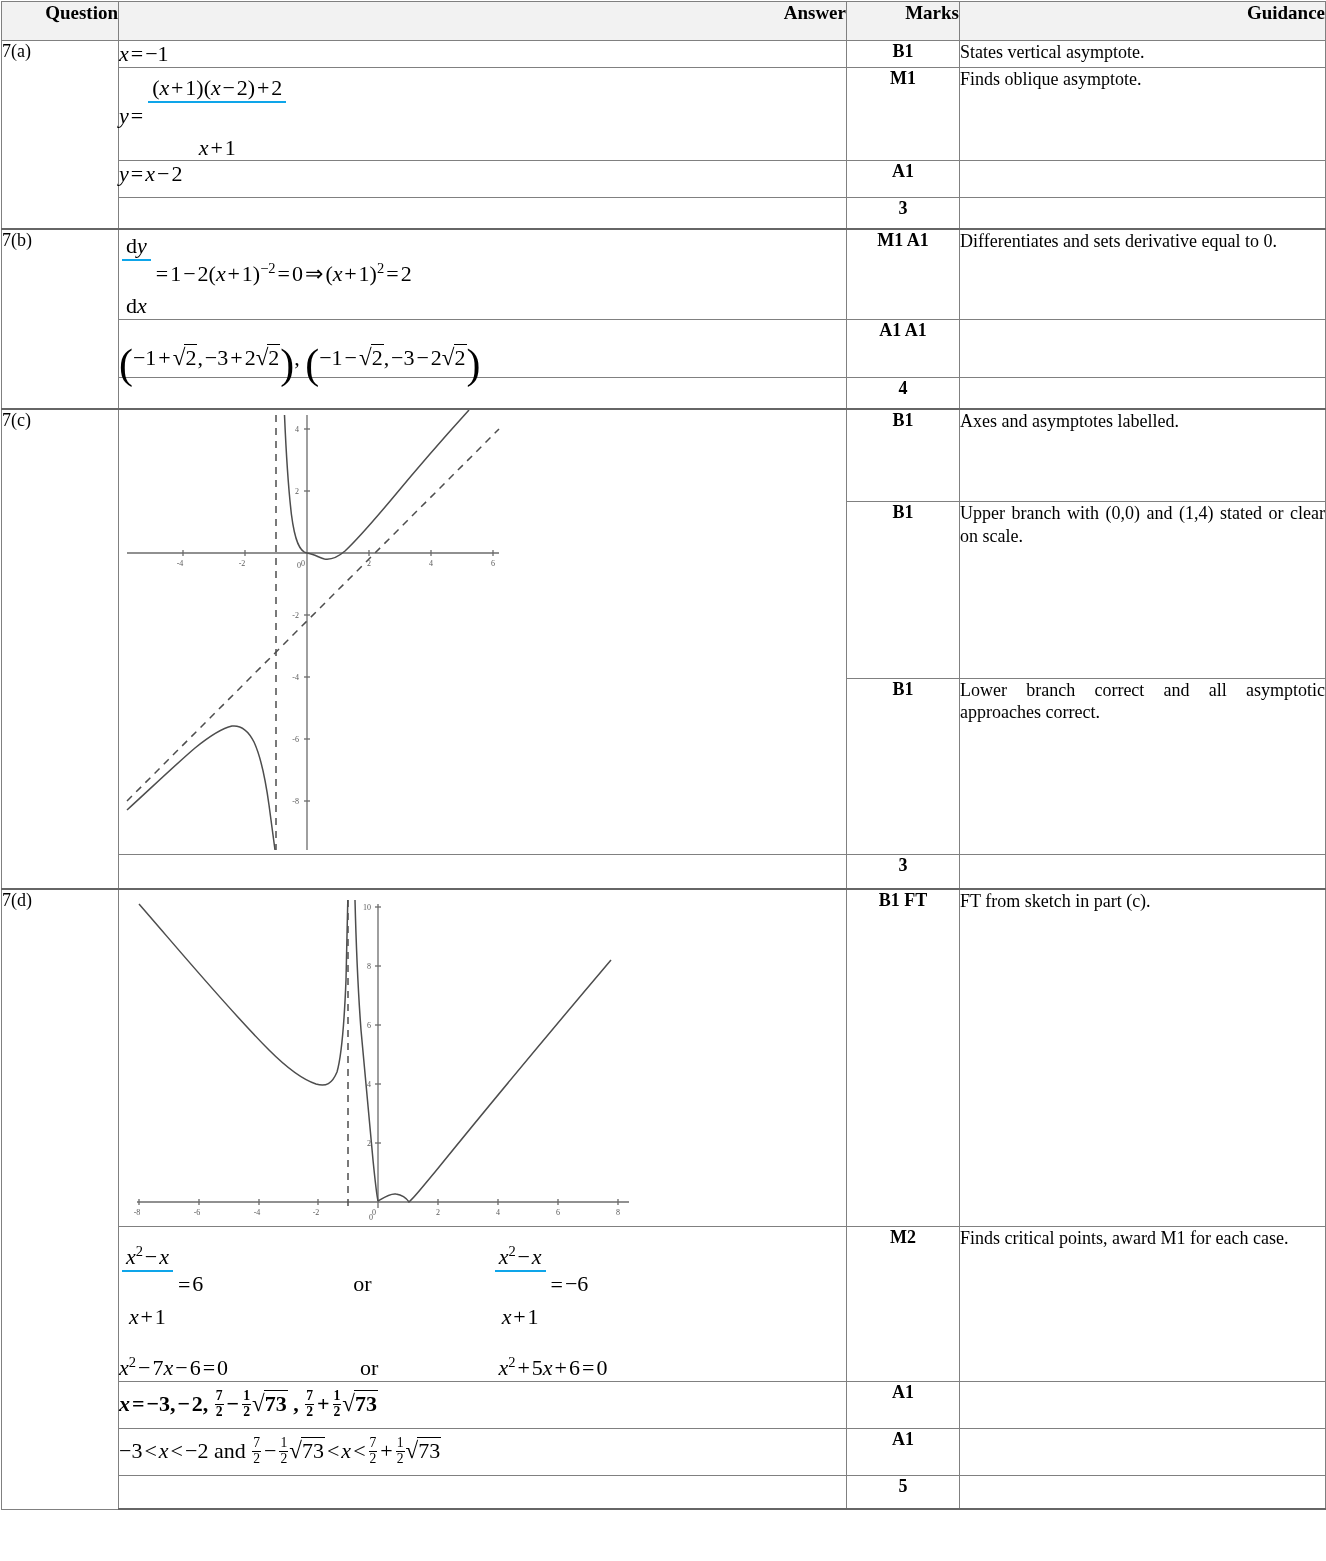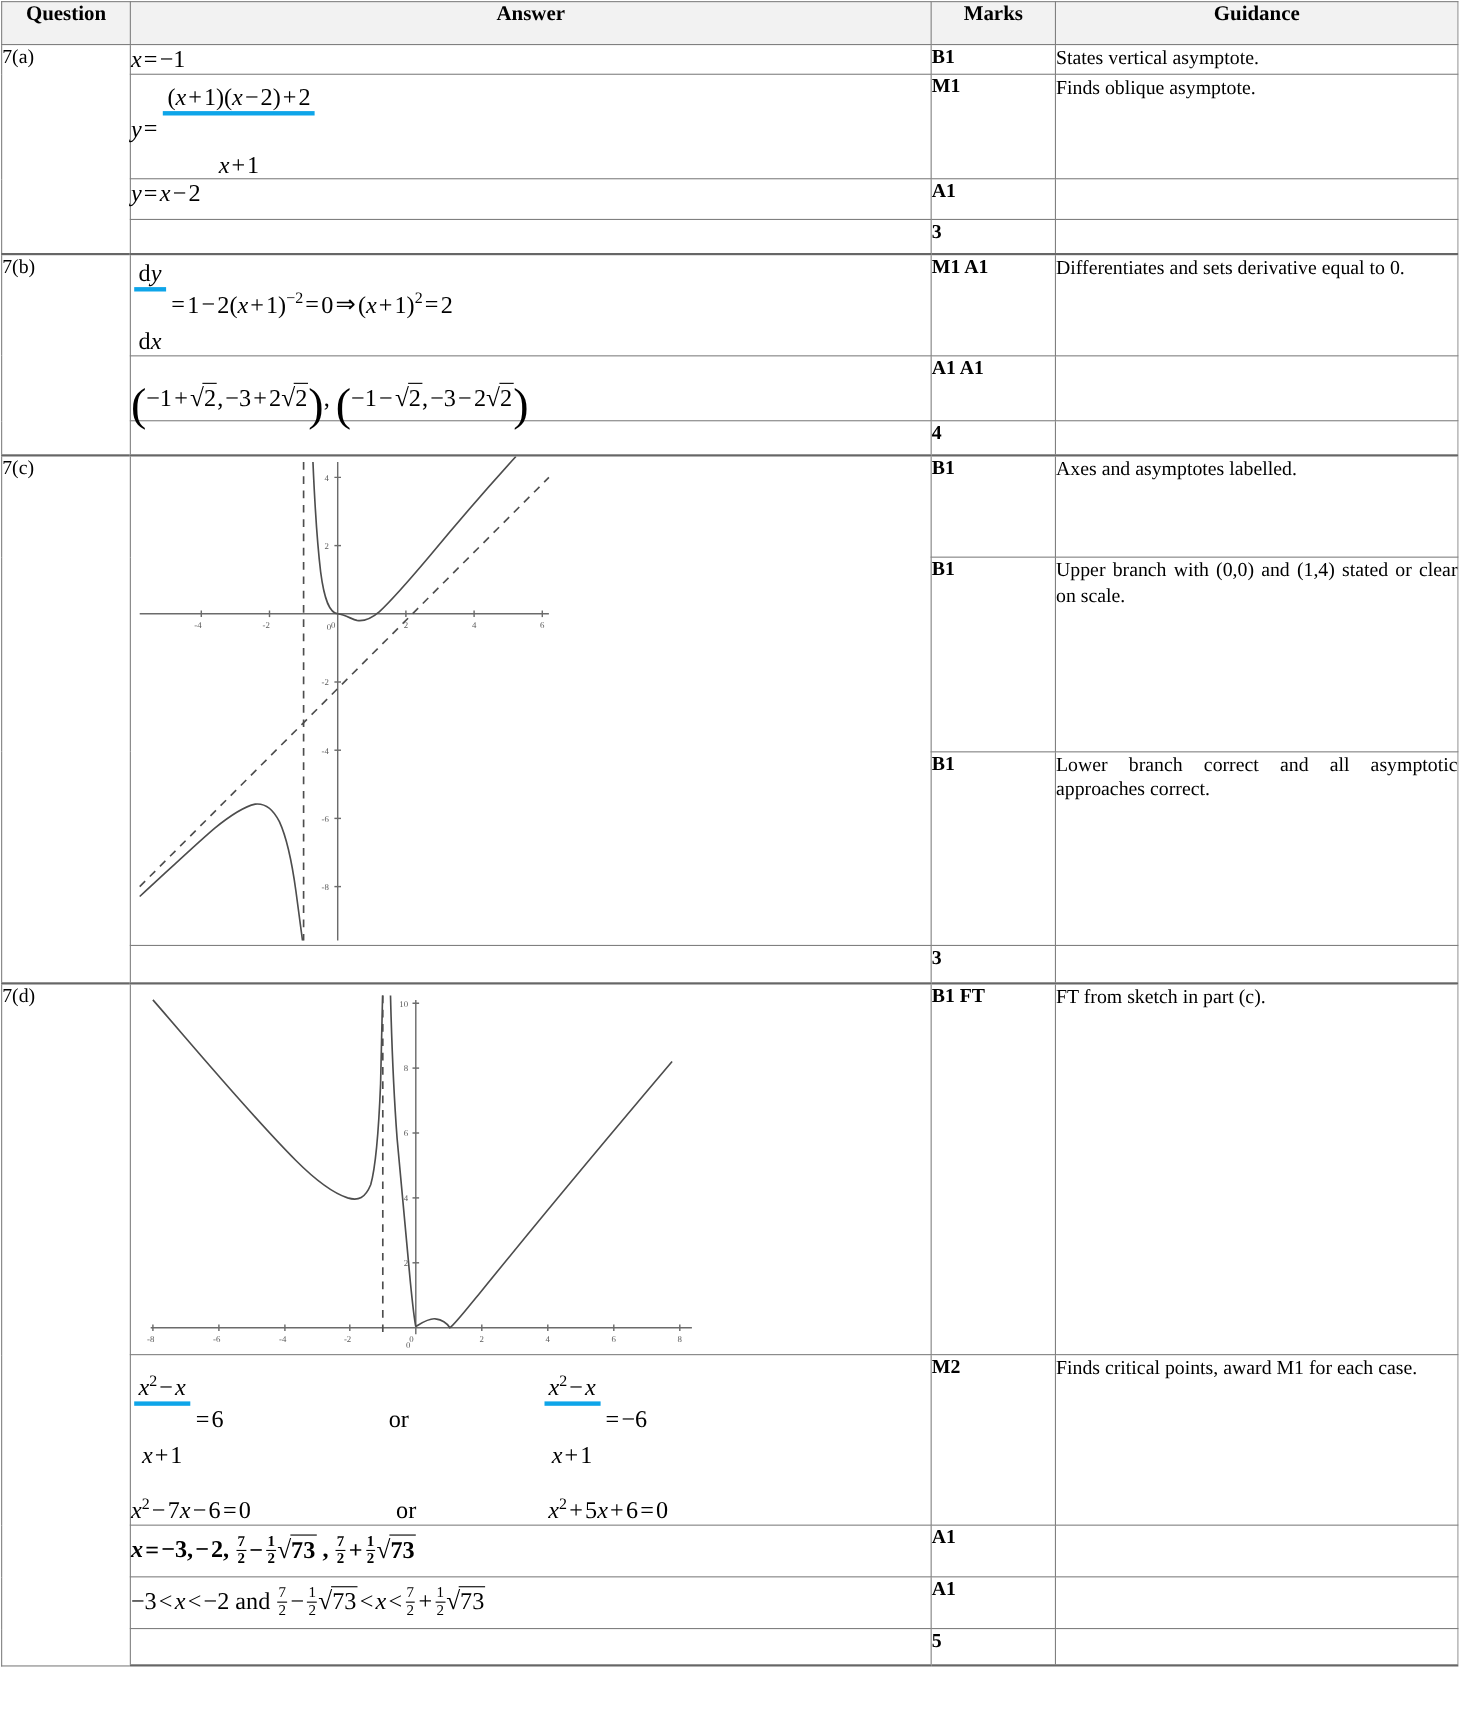--- a/index.html
+++ b/index.html
@@ -26,21 +26,21 @@
   }
   table.ms td, table.ms th {
     border: 1px solid #808080;
     vertical-align: top;
     padding: 0;
   }
   thead th {
     background: #f2f2f2;
     font-weight: bold;
     font-size: 19px;
-    text-align: center;
+    text-align: right;
     height: 38px;
     vertical-align: middle;
     border-bottom: 2px solid #666;
   }
   .col-q  { width: 117px; }
   .col-a  { width: 728px; }
   .col-m  { width: 113px; }
   .col-g  { width: 366px; }
 
   td.q {
@@ -48,21 +48,21 @@
     font-size: 18px;
     padding-top: 8px;
     border-top: 2px solid #666;
     border-bottom: 2px solid #666;
   }
   td.ans {
     font-size: 18px;
     padding: 6px 0 6px 14px;
   }
   td.marks {
-    text-align: left;
+    text-align: center;
     font-weight: bold;
     font-size: 18px;
     padding: 8px 10px 6px 4px;
   }
   td.guid {
     font-size: 18px;
     padding: 8px 6px 6px 9px;
     line-height: 1.25;
     text-align: justify;
   }
@@ -74,21 +74,21 @@
   .mi { font-style: italic; }
   .op { padding: 0 2px; }
   sup.pw { font-size: 0.66em; vertical-align: super; font-style: normal; }
   .frac {
     display: inline-block;
     vertical-align: middle;
     text-align: center;
     line-height: 1.12;
     margin: 0 3px;
   }
-  .frac .num { display: block; padding: 0 4px; border-bottom: 4px solid #0ea5e9; }
+  .frac .num { display: block; padding: 0 4px; border-bottom: 2px solid #0ea5e9; }
   .frac .den { display: block; padding: 0 4px; margin-top: 33px; }
   .sfrac {
     display: inline-block;
     vertical-align: -0.35em;
     text-align: center;
     font-size: 0.62em;
     line-height: 1.05;
     margin: 0 1px;
   }
   .sfrac .num { display: block; border-bottom: 1px solid #000; padding: 0 1px; }

